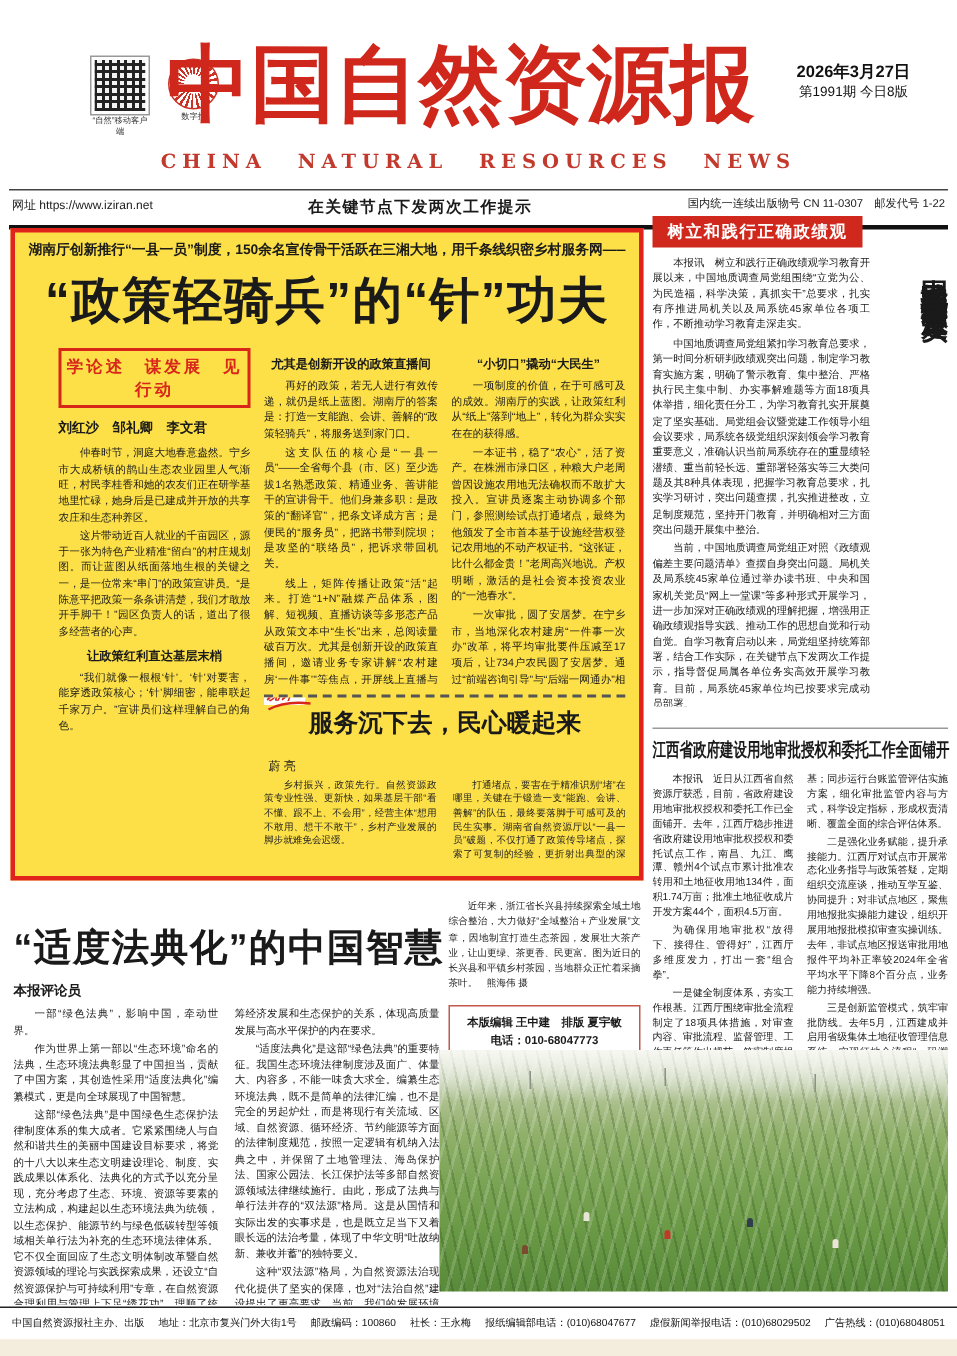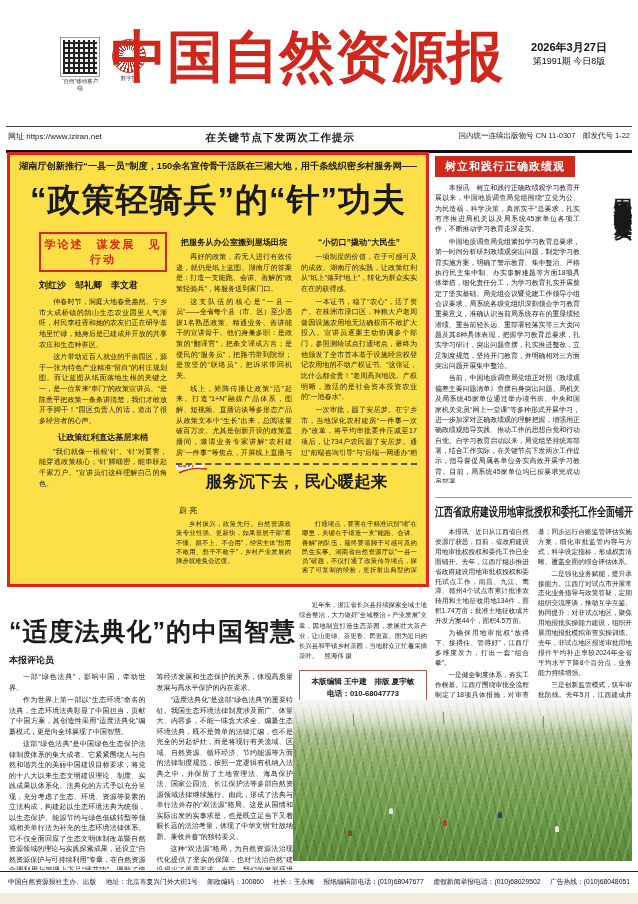--- a/index.html
+++ b/index.html
@@ -51,21 +51,21 @@
   .commentary{flex:1;border-top:2px dashed #555;margin-top:7px;position:relative;padding-top:2px;overflow:hidden;}
   .ruiping{position:absolute;top:-9px;left:-1px;background:#fff;color:#d8261b;font-weight:900;
     font-style:italic;font-size:10px;padding:0 7px 0 2px;transform:skewX(-8deg);}
   .ruiping-swoosh{position:absolute;top:1px;left:2px;width:30px;height:8px;}
   .com-title{text-align:center;font-size:16.5px;font-weight:900;margin:4px 0 3px;}
   .com-byline{font-size:8px;font-weight:400;margin:12px 0 3px;padding-left:3px;}
   .com-body{column-count:2;column-gap:11px;height:60px;overflow:hidden;}
   .com-body p{font-size:6.4px;line-height:1.45;text-align:justify;text-indent:2em;color:#222;}
 
   
-  .right-col{position:absolute;left:435px;top:156px;width:197px;}
+  .right-col{position:absolute;left:435px;top:144px;width:197px;}
   .badge-red-fill{display:inline-block;background:#d0281c;color:#fff;font-size:11px;font-weight:800;
     padding:3px 10px;letter-spacing:1px;}
   .artA{display:flex;margin-top:6px;}
   .artA-body{width:145px;height:300px;overflow:hidden;}
   .artA-body p{font-size:6.9px;line-height:1.5;text-align:justify;text-indent:2em;}
   .vert-headline{flex:1;writing-mode:vertical-rl;text-orientation:upright;font-size:18px;font-weight:900;
     line-height:1.05;letter-spacing:1.5px;height:306px;margin-left:4px;overflow:hidden;}
   .r-divider{border-top:1px solid #999;margin:8px 0 6px;}
   .artB-headline{font-size:12.5px;font-weight:900;white-space:nowrap;transform:scaleX(0.72);transform-origin:left center;}
   .artB-body{margin-top:6px;column-count:2;column-gap:9px;height:195px;overflow:hidden;}
@@ -113,20 +113,21 @@
     <div class="qr-item">
       <div class="seal-box"></div>
       <div class="qr-cap">数字报</div>
     </div>
   </div>
   <div class="masthead-title">中国自然资源报</div>
   <div class="dateblock">
     <div class="date-l1">2026年3月27日</div>
     <div class="date-l3">第1991期 今日8版</div>
   </div>
+  <div class="english">CHINA NATURAL RESOURCES NEWS</div>
   <div class="inforow">
     <span class="info-left">网址 https://www.iziran.net</span>
     <span class="info-center">在关键节点下发两次工作提示</span>
     <span class="info-right">国内统一连续出版物号 CN 11-0307　邮发代号 1-22</span>
   </div>
 
   <div class="lead-box">
     <div class="kicker">湖南厅创新推行“一县一员”制度，150余名宣传骨干活跃在三湘大地，用千条线织密乡村服务网——</div>
     <div class="lead-headline">“政策轻骑兵”的“针”功夫</div>
     <div class="lead-cols">
@@ -138,21 +139,21 @@
             <p>这片带动近百人就业的千亩园区，源于一张为特色产业精准“留白”的村庄规划图。而让蓝图从纸面落地生根的关键之一，是一位常来“串门”的政策宣讲员。“是陈意平把政策一条条讲清楚，我们才敢放开手脚干！”园区负责人的话，道出了很多经营者的心声。</p>
           </div>
         <div class="subhead">让政策红利直达基层末梢</div>
         <div class="bodytext">
             <p>“我们就像一根根‘针’。‘针’对要害，能穿透政策核心；‘针’脚细密，能串联起千家万户。”宣讲员们这样理解自己的角色。</p>
           </div>
       </div>
       <div class="lead-right">
         <div class="cols23">
           <div>
-            <div class="subhead">把服务从办公室搬到屋场田垸</div>
+            <div class="subhead">尤其是创新开设的政策直播间</div>
             <div class="bodytext">
                 <p>再好的政策，若无人进行有效传递，就仍是纸上蓝图。湖南厅的答案是：打造一支能跑、会讲、善解的“政策轻骑兵”，将服务送到家门口。</p>
                 <p>这支队伍的核心是“一县一员”——全省每个县（市、区）至少选拔1名熟悉政策、精通业务、善讲能干的宣讲骨干。他们身兼多职：是政策的“翻译官”，把条文译成方言；是便民的“服务员”，把路书带到院坝；是攻坚的“联络员”，把诉求带回机关。</p>
                 <p>线上，矩阵传播让政策“活”起来。打造“1+N”融媒产品体系，图解、短视频、直播访谈等多形态产品从政策文本中“生长”出来，总阅读量破百万次。尤其是创新开设的政策直播间，邀请业务专家讲解“农村建房‘一件事’”等焦点，开屏线上直播与实时答疑，单场观看引来500个线上会场满员互动，实现政策语言从“文件版”到“乡音版”的转换。</p>
               </div>
           </div>
           <div>
             <div class="subhead">“小切口”撬动“大民生”</div>
             <div class="bodytext">
                 <p>一项制度的价值，在于可感可及的成效。湖南厅的实践，让政策红利从“纸上”落到“地上”，转化为群众实实在在的获得感。</p>

